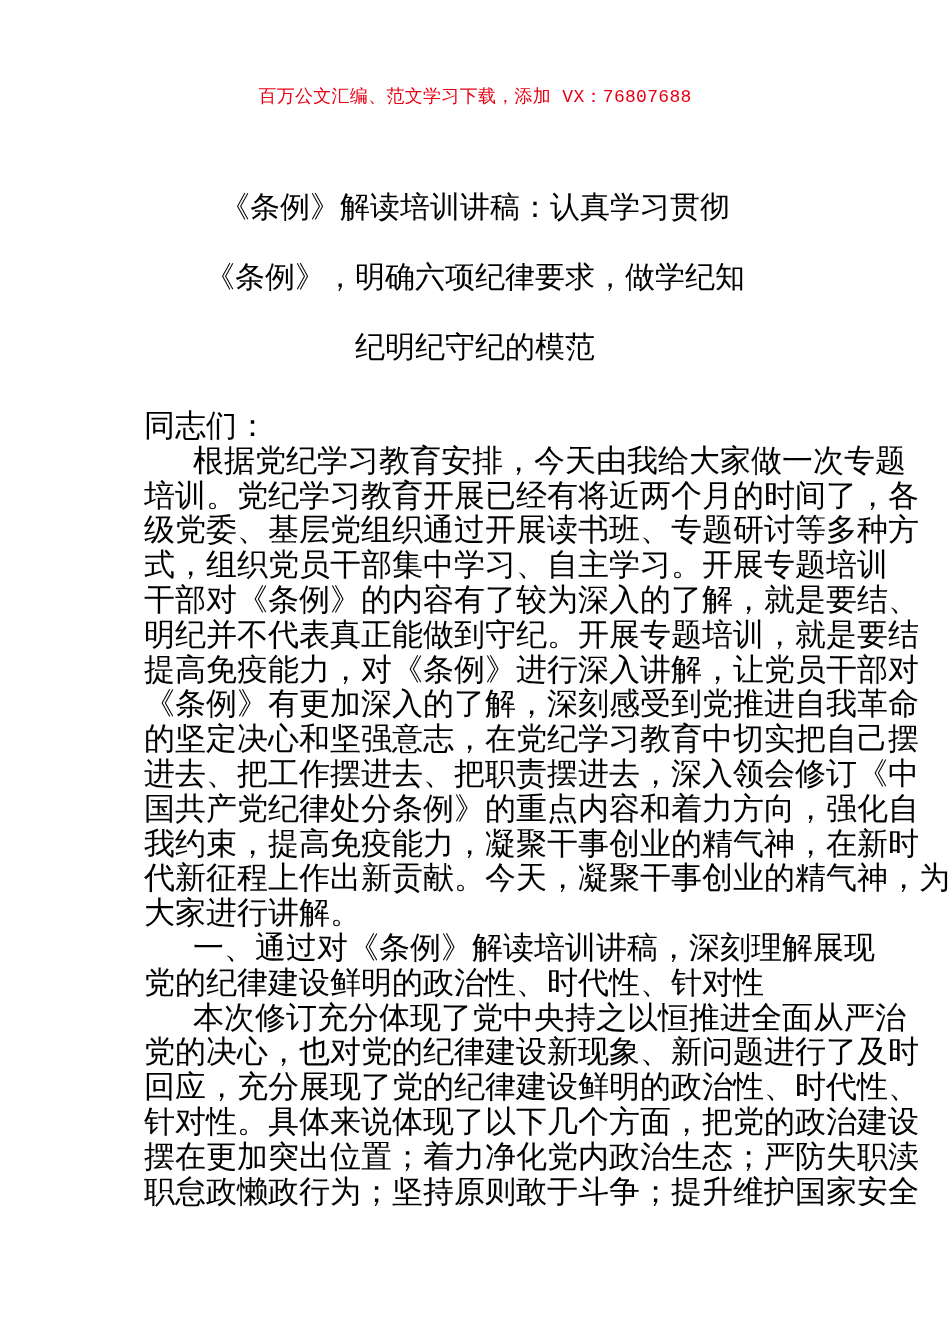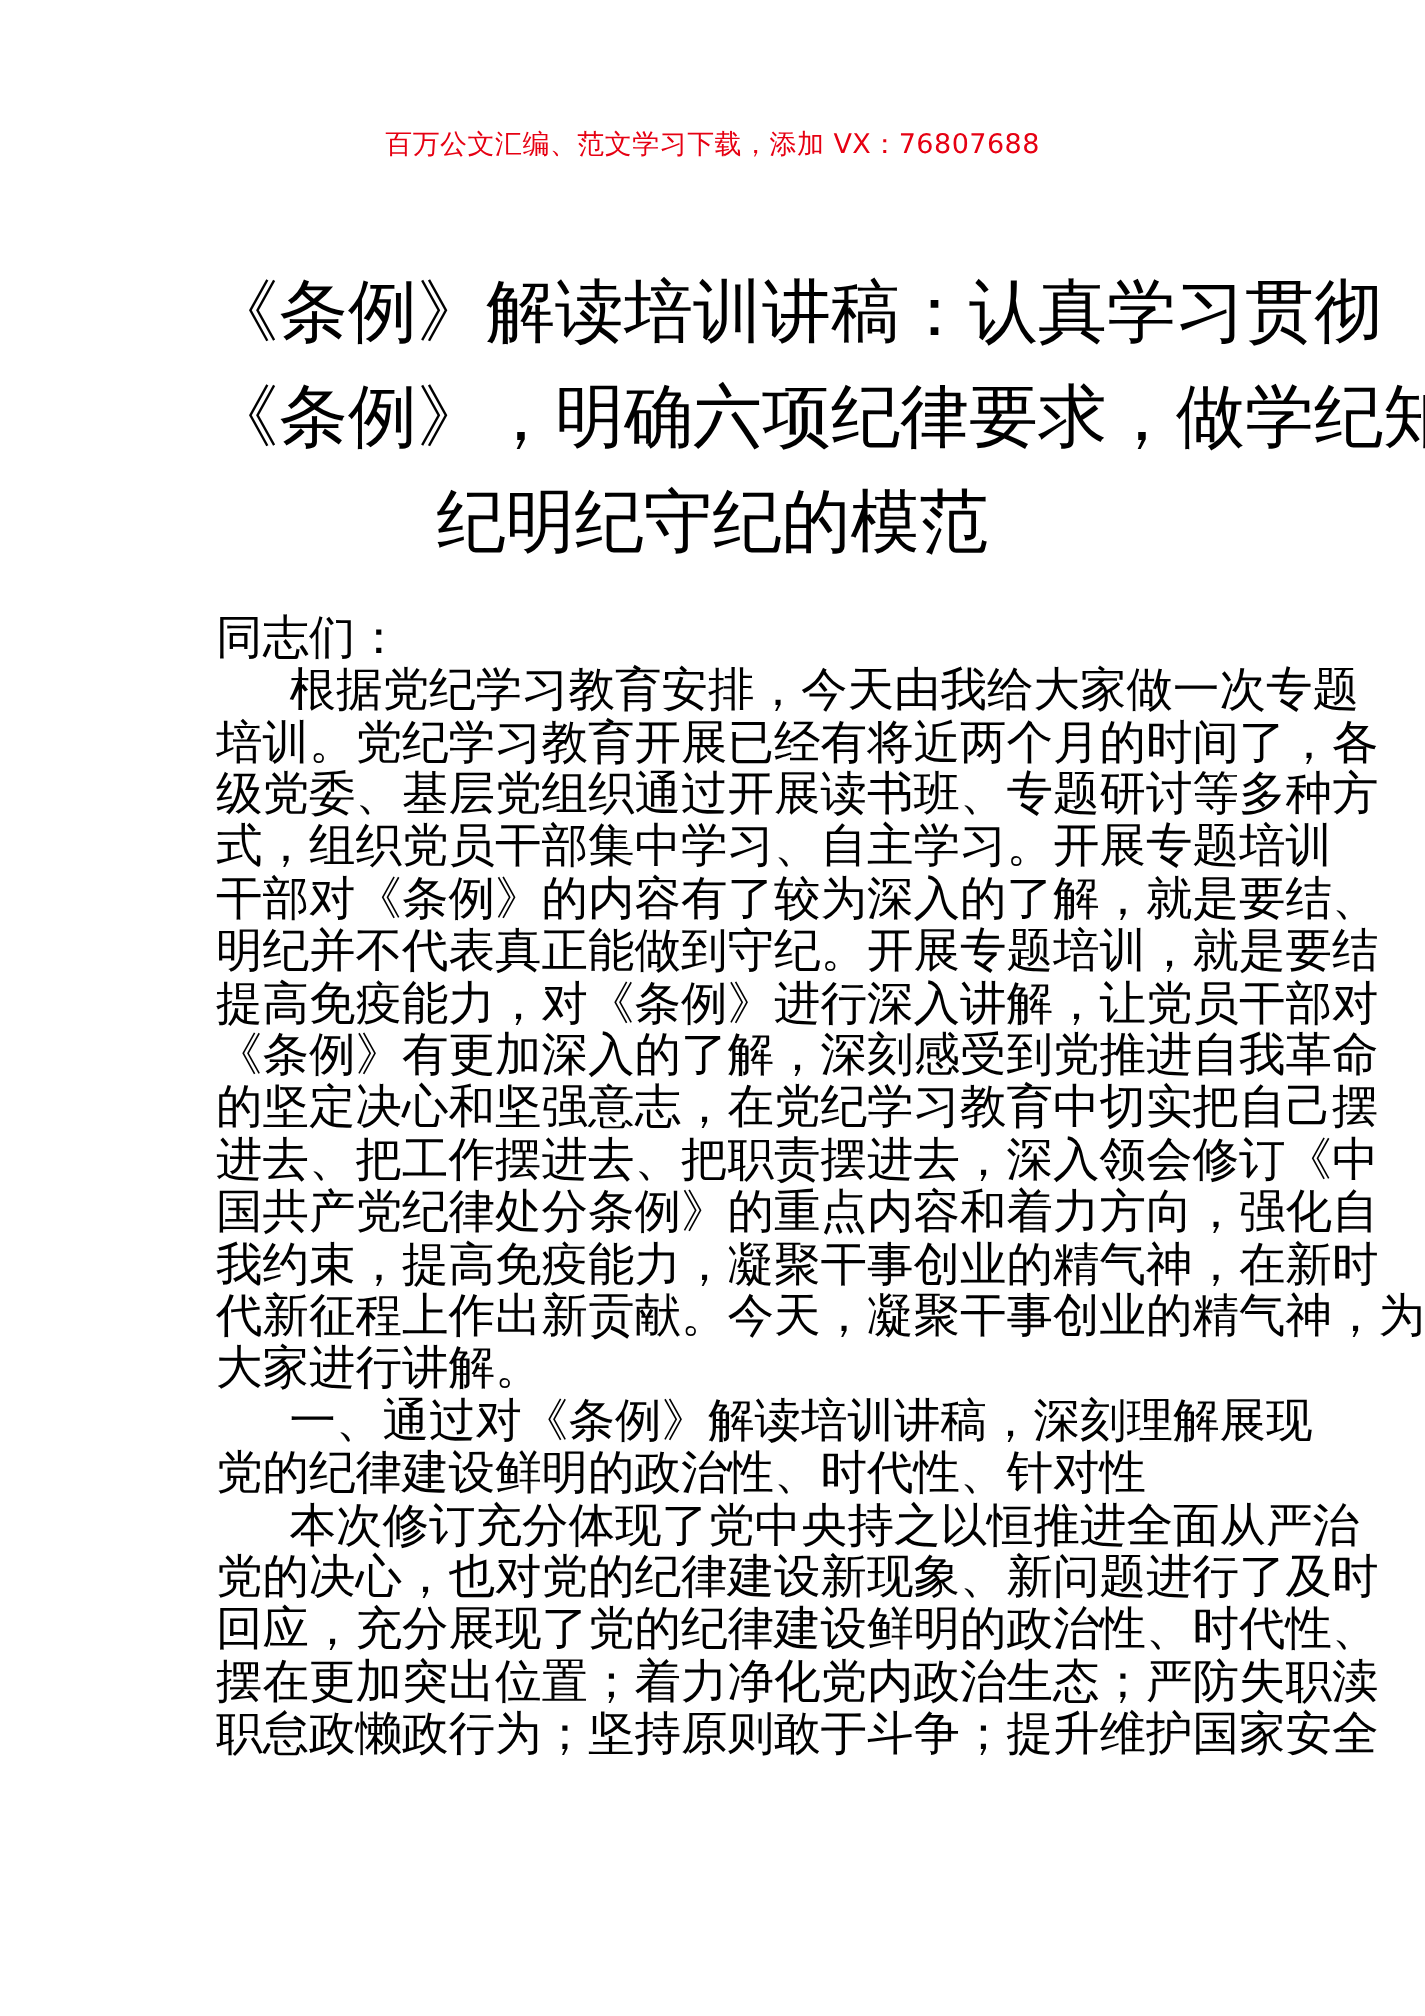--- a/index.html
+++ b/index.html
@@ -17,28 +17,29 @@
     }
     .page-header {
       position: absolute;
       top: 84px;
       left: 0;
       width: 950px;
       text-align: center;
       font-size: 18px;
       line-height: 26px;
       letter-spacing: 0.3px;
+      font-family: Liberation Mono, monospace;
     }
     .doc-title {
       position: absolute;
       top: 172px;
       left: 140px;
       width: 670px;
       text-align: center;
-      font-size: 46px;
+      font-size: 30px;
       line-height: 70px;
       font-weight: normal;
       margin: 0;
     }
     .doc-title span {
       display: block;
       white-space: nowrap;
     }
     .doc-body {
       position: absolute;
@@ -91,16 +92,17 @@
 
   <p>
     <span class="line" style="text-indent:49px">一、通过对《条例》解读培训讲稿，深刻理解展现</span>
     <span class="line">党的纪律建设鲜明的政治性、时代性、针对性</span>
   </p>
 
   <p>
     <span class="line" style="text-indent:49px">本次修订充分体现了党中央持之以恒推进全面从严治</span>
     <span class="line">党的决心，也对党的纪律建设新现象、新问题进行了及时</span>
     <span class="line">回应，充分展现了党的纪律建设鲜明的政治性、时代性、</span>
+    <span class="line">针对性。具体来说体现了以下几个方面，把党的政治建设</span>
     <span class="line">摆在更加突出位置；着力净化党内政治生态；严防失职渎</span>
     <span class="line">职怠政懒政行为；坚持原则敢于斗争；提升维护国家安全</span>
   </p>
 </div>
 
 </body></html>

